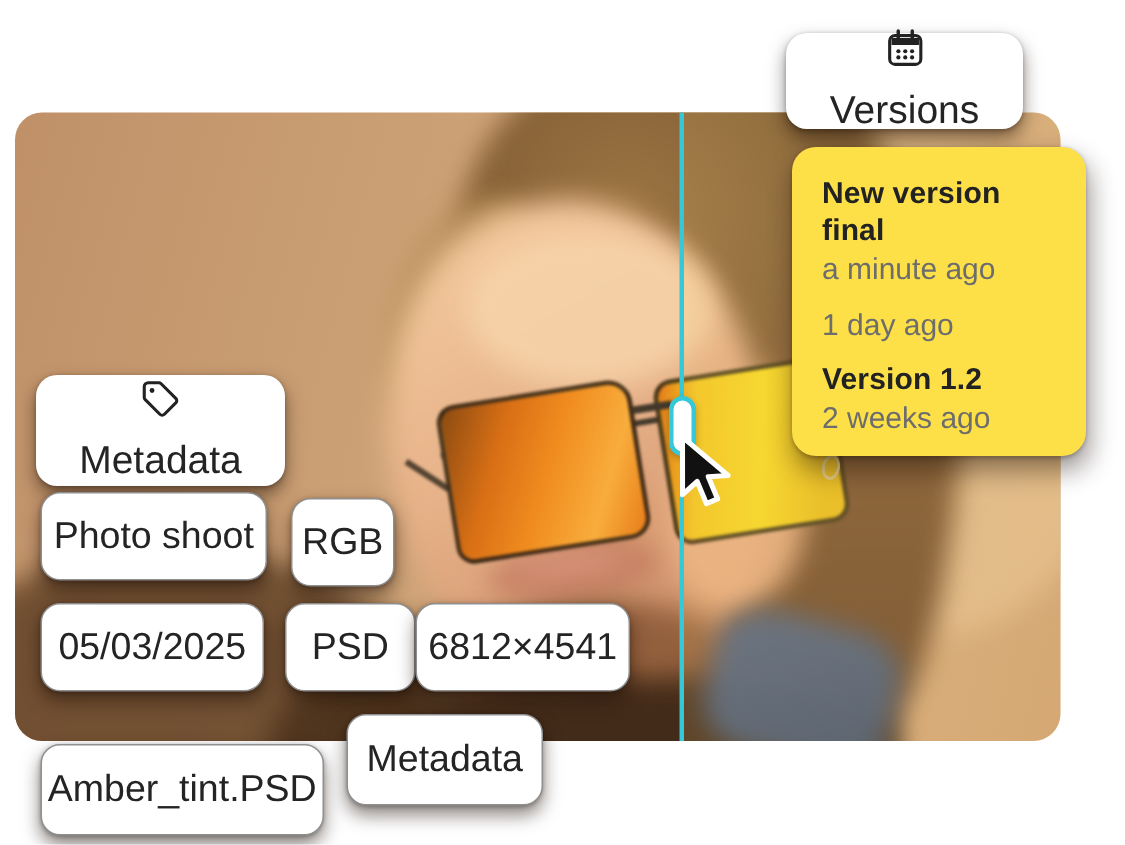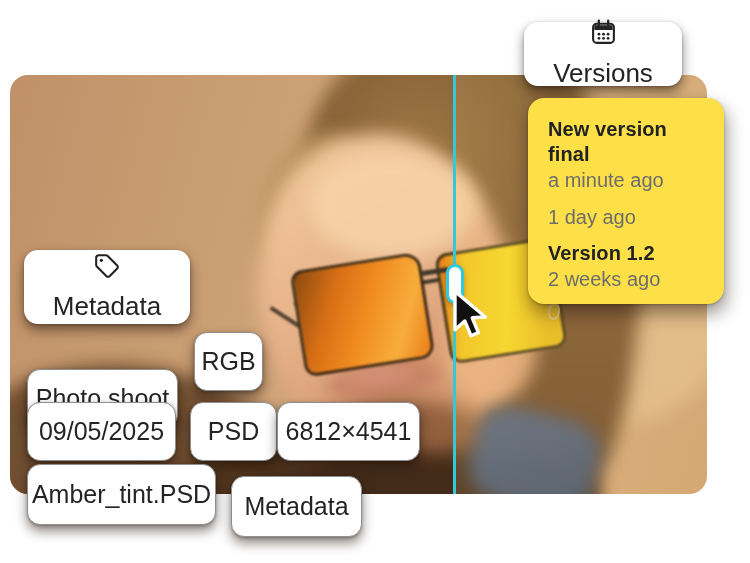--- a/index.html
+++ b/index.html
@@ -123,35 +123,35 @@
   <div class="chip button" style="left:24px;top:250px;width:166px;height:74px;">
     <span style="display:flex;">
       <svg width="26" height="26" viewBox="0 0 24 24">
         <path d="M21.4 11.6 L12.4 2.6 C12 2.2 11.5 2 11 2 L4.5 2 C3.1 2 2 3.1 2 4.5 L2 11 C2 11.5 2.2 12 2.6 12.4 L11.6 21.4 C12.4 22.2 13.6 22.2 14.4 21.4 L21.4 14.4 C22.2 13.6 22.2 12.4 21.4 11.6 Z" fill="none" stroke="#222" stroke-width="1.9" stroke-linejoin="round"></path>
         <circle cx="6.8" cy="6.8" r="1.5" fill="#222"></circle>
       </svg>
     </span>
     <span>Metadata</span>
   </div>
 
-  <div class="chip value" style="left:27px;top:328px;width:151px;height:59px;margin-top:41px;">
+  <div class="chip value" style="left:27px;top:328px;width:151px;height:59px;">
     <span>Photo shoot</span>
   </div>
   <div class="chip value" style="left:194px;top:332px;width:69px;height:59px;">
     <span>RGB</span>
   </div>
   <div class="chip value" style="left:27px;top:402px;width:149px;height:59px;">
-    <span>09/05/2025</span>
+    <span>05/03/2025</span>
   </div>
   <div class="chip value" style="left:190px;top:402px;width:87px;height:59px;">
     <span>PSD</span>
   </div>
   <div class="chip value" style="left:277px;top:402px;width:143px;height:59px;">
     <span>6812×4541</span>
   </div>
-  <div class="chip value" style="left:27px;top:464px;width:189px;height:61px;">
+  <div class="chip value" style="left:27px;top:496px;width:189px;height:61px;">
     <span>Amber_tint.PSD</span>
   </div>
   <div class="chip value" style="left:231px;top:476px;width:131px;height:61px;">
     <span>Metadata</span>
   </div>
 
 </div>
 
 </body></html>

